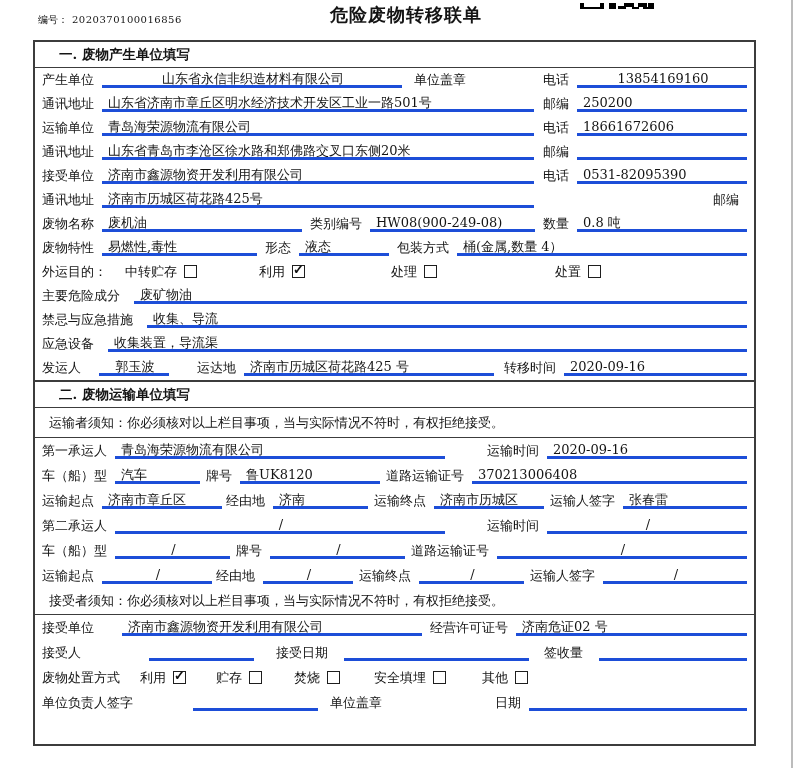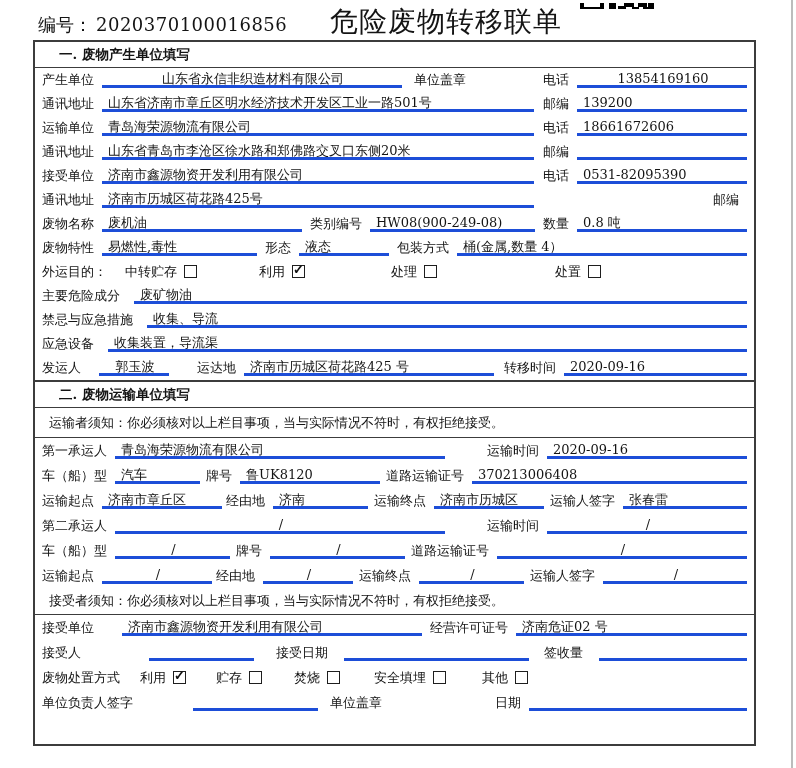--- a/index.html
+++ b/index.html
@@ -1,22 +1,22 @@
 <!DOCTYPE html>
 <html><head>
 <meta charset="utf-8">
 <style>
   html,body{margin:0;padding:0;background:#fff;}
   .page{
     position:relative;width:796px;height:768px;background:#ffffff;overflow:hidden;
     font-family:"DejaVu Serif","Liberation Serif",serif;color:#141414;font-size:13px;
   }
-  .serial{position:absolute;left:38px;top:13px;font-size:18px;white-space:nowrap;}
+  .serial{position:absolute;left:38px;top:13px;font-size:10px;white-space:nowrap;}
   .serial .num{margin-left:4px;letter-spacing:.5px;}
-  .title{position:absolute;left:330px;top:3px;font-size:28px;font-weight:normal;white-space:nowrap;letter-spacing:1px;}
+  .title{position:absolute;left:330px;top:3px;font-size:18px;font-weight:bold;white-space:nowrap;letter-spacing:1px;}
   .qr{position:absolute;left:580px;top:0;width:76px;height:9px;overflow:hidden;}
   .page-edge{position:absolute;left:791px;top:0;width:2px;height:768px;background:#bcbcbc;}
   .form{
     position:absolute;left:33px;top:40px;width:723px;height:706px;
     border:2px solid #3c3c3c;box-sizing:border-box;background:#fff;
   }
   .sec-header{
     display:flex;align-items:center;font-weight:bold;font-size:13.5px;
     padding-left:24px;border-bottom:1px solid #3c3c3c;box-sizing:border-box;
   }
@@ -85,21 +85,21 @@
           <span class="lbl">单位盖章</span>
           <span class="fill"></span>
           <span class="lbl">电话</span>
           <span class="val" style="width: 170px;">13854169160</span>
         </div>
         <div class="row" style="height: 24px;">
           <span class="lbl">通讯地址</span>
           <span class="val" style="width: 432px;">山东省济南市章丘区明水经济技术开发区工业一路501号</span>
           <span class="fill"></span>
           <span class="lbl">邮编</span>
-          <span class="val" style="width: 170px;">139200</span>
+          <span class="val" style="width: 170px;">250200</span>
         </div>
         <div class="row" style="height: 24px;">
           <span class="lbl">运输单位</span>
           <span class="val" style="width: 432px;">青岛海荣源物流有限公司</span>
           <span class="fill"></span>
           <span class="lbl">电话</span>
           <span class="val" style="width: 170px;">18661672606</span>
         </div>
         <div class="row" style="height: 24px;">
           <span class="lbl">通讯地址</span>

